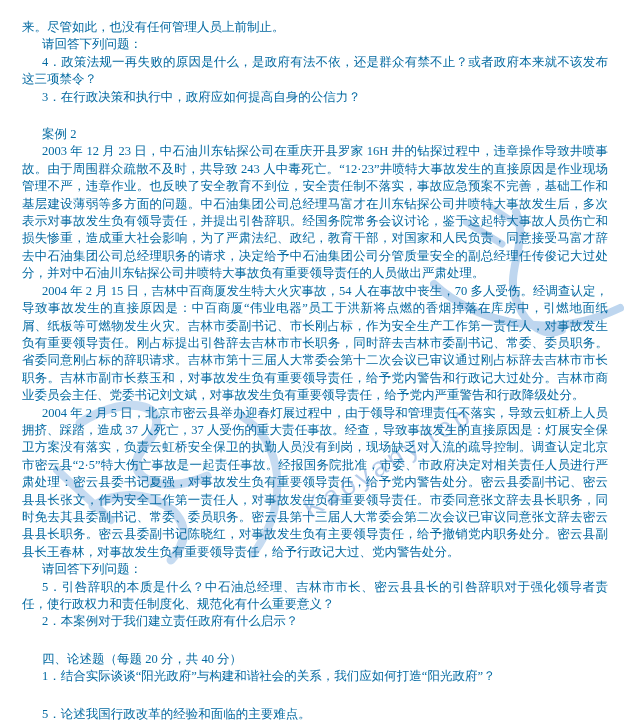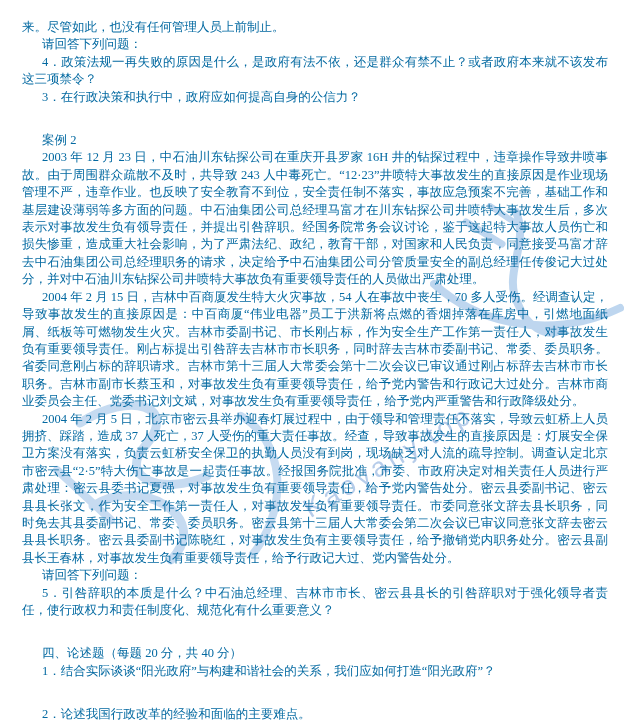--- a/index.html
+++ b/index.html
@@ -43,21 +43,21 @@
     font-size: 12.5px;
     line-height: 17.4px;
     color: #0369a1;
     text-align: justify;
   }
   .content p {
     margin: 0;
     text-indent: 20px;
   }
   .content p.noindent { text-indent: 0; }
-  .content p.gap { margin-top: 26px; }
+  .content p.gap { margin-top: 20px; }
 </style>
 </head>
 <body>
 
 <div class="page">
 
   <div class="watermark-layer">
 
     <svg class="wm-svg" style="left:420px; top:192px;" width="209" height="160" viewBox="0 0 209 160" opacity="0.8">
       <path d="M 46 30 L 82 52" stroke-width="7"></path>
@@ -91,21 +91,22 @@
     <p>2003 年 12 月 23 日，中石油川东钻探公司在重庆开县罗家 16H 井的钻探过程中，违章操作导致井喷事故。由于周围群众疏散不及时，共导致 243 人中毒死亡。“12·23”井喷特大事故发生的直接原因是作业现场管理不严，违章作业。也反映了安全教育不到位，安全责任制不落实，事故应急预案不完善，基础工作和基层建设薄弱等多方面的问题。中石油集团公司总经理马富才在川东钻探公司井喷特大事故发生后，多次表示对事故发生负有领导责任，并提出引咎辞职。经国务院常务会议讨论，鉴于这起特大事故人员伤亡和损失惨重，造成重大社会影响，为了严肃法纪、政纪，教育干部，对国家和人民负责，同意接受马富才辞去中石油集团公司总经理职务的请求，决定给予中石油集团公司分管质量安全的副总经理任传俊记大过处分，并对中石油川东钻探公司井喷特大事故负有重要领导责任的人员做出严肃处理。</p>
 
     <p>2004 年 2 月 15 日，吉林中百商厦发生特大火灾事故，54 人在事故中丧生，70 多人受伤。经调查认定，导致事故发生的直接原因是：中百商厦“伟业电器”员工于洪新将点燃的香烟掉落在库房中，引燃地面纸屑、纸板等可燃物发生火灾。吉林市委副书记、市长刚占标，作为安全生产工作第一责任人，对事故发生负有重要领导责任。刚占标提出引咎辞去吉林市市长职务，同时辞去吉林市委副书记、常委、委员职务。省委同意刚占标的辞职请求。吉林市第十三届人大常委会第十二次会议已审议通过刚占标辞去吉林市市长职务。吉林市副市长蔡玉和，对事故发生负有重要领导责任，给予党内警告和行政记大过处分。吉林市商业委员会主任、党委书记刘文斌，对事故发生负有重要领导责任，给予党内严重警告和行政降级处分。</p>
 
     <p>2004 年 2 月 5 日，北京市密云县举办迎春灯展过程中，由于领导和管理责任不落实，导致云虹桥上人员拥挤、踩踏，造成 37 人死亡，37 人受伤的重大责任事故。经查，导致事故发生的直接原因是：灯展安全保卫方案没有落实，负责云虹桥安全保卫的执勤人员没有到岗，现场缺乏对人流的疏导控制。调查认定北京市密云县“2·5”特大伤亡事故是一起责任事故。经报国务院批准，市委、市政府决定对相关责任人员进行严肃处理：密云县委书记夏强，对事故发生负有重要领导责任，给予党内警告处分。密云县委副书记、密云县县长张文，作为安全工作第一责任人，对事故发生负有重要领导责任。市委同意张文辞去县长职务，同时免去其县委副书记、常委、委员职务。密云县第十三届人大常委会第二次会议已审议同意张文辞去密云县县长职务。密云县委副书记陈晓红，对事故发生负有主要领导责任，给予撤销党内职务处分。密云县副县长王春林，对事故发生负有重要领导责任，给予行政记大过、党内警告处分。</p>
 
     <p>请回答下列问题：</p>
 
     <p>5．引咎辞职的本质是什么？中石油总经理、吉林市市长、密云县县长的引咎辞职对于强化领导者责任，使行政权力和责任制度化、规范化有什么重要意义？</p>
 
+    <p>2．本案例对于我们建立责任政府有什么启示？</p>
 
     <p class="gap">四、论述题（每题 20 分，共 40 分）</p>
 
     <p>1．结合实际谈谈“阳光政府”与构建和谐社会的关系，我们应如何打造“阳光政府”？</p>
 
-    <p class="gap">2．论述我国行政改革的经验和面临的主要难点。</p>
+    <p class="gap">5．论述我国行政改革的经验和面临的主要难点。</p>
 
   </div>
 </div>
 
 </body></html>

